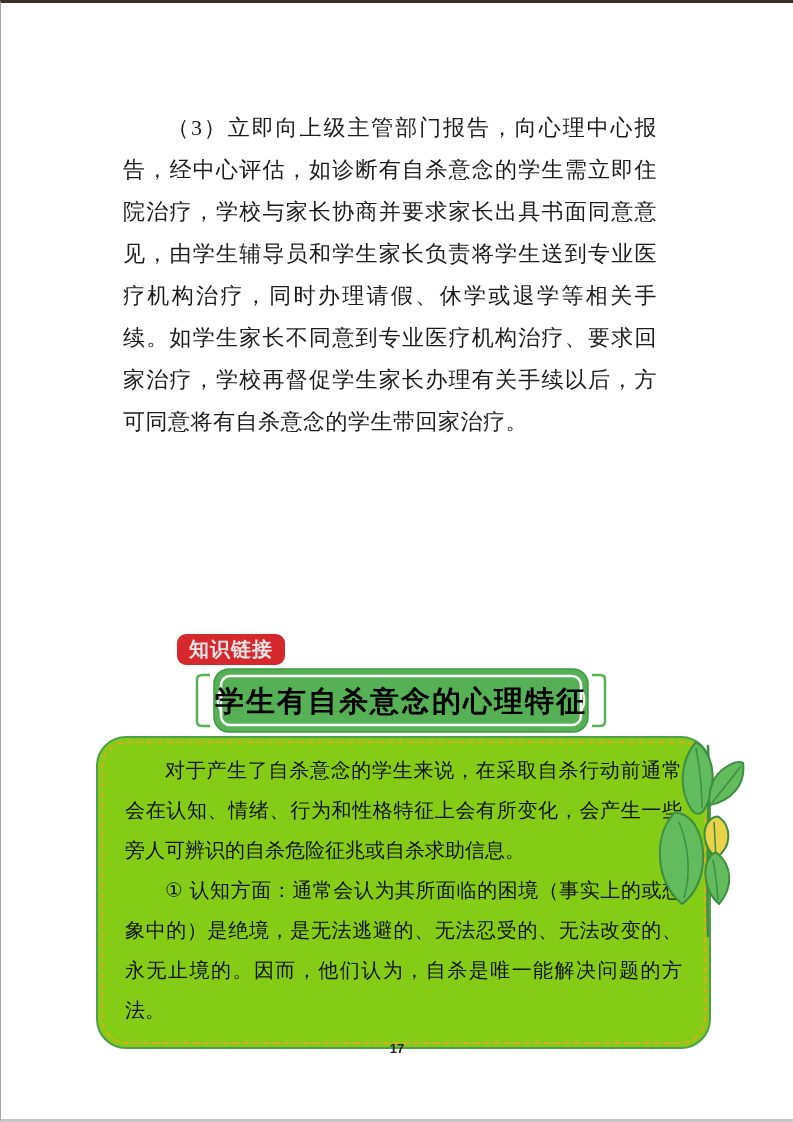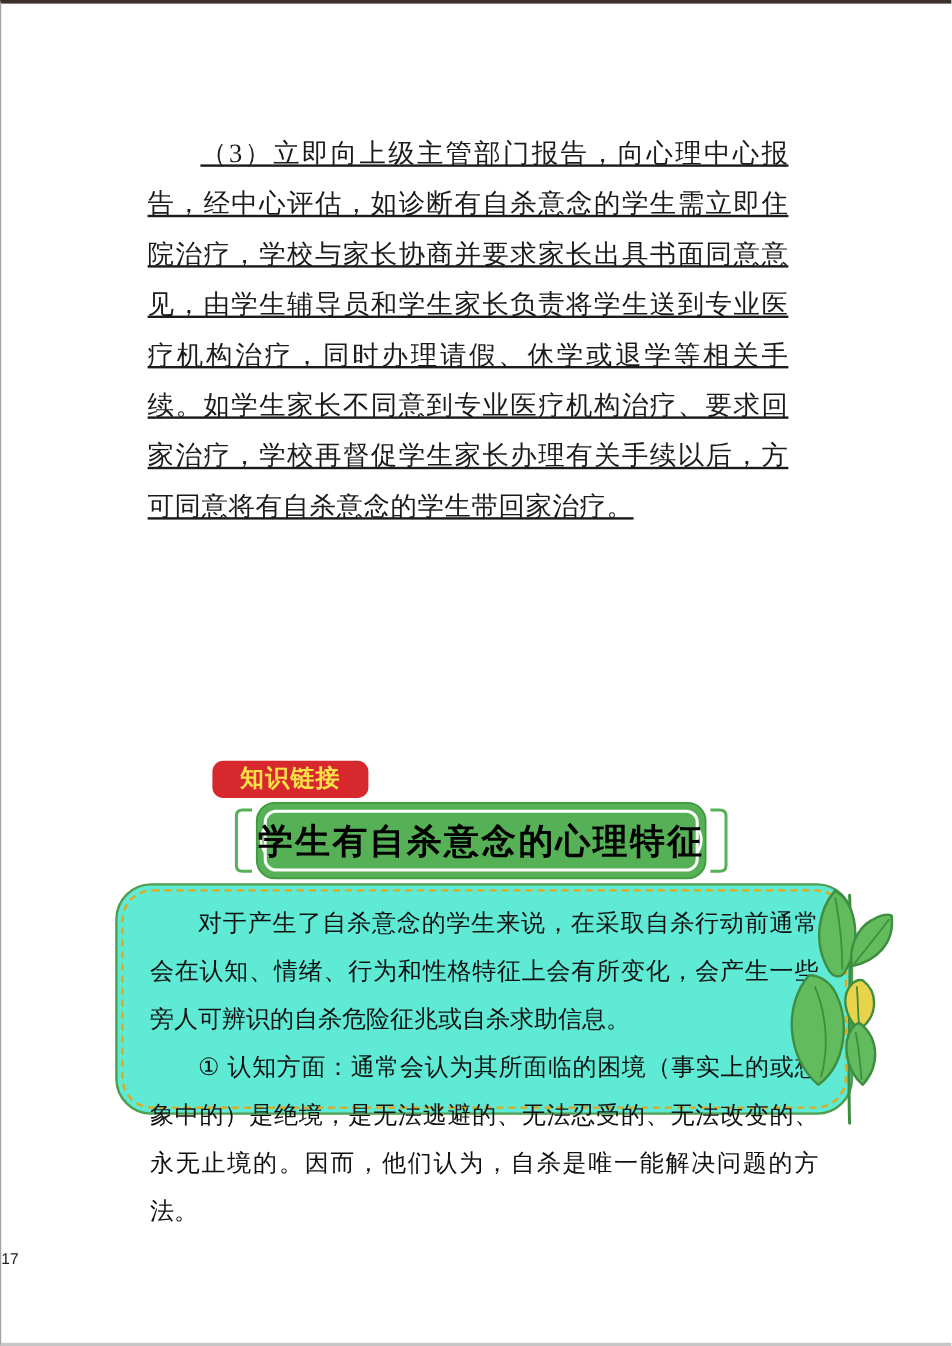--- a/index.html
+++ b/index.html
@@ -19,64 +19,64 @@
     width:793px;height:1122px;
     box-sizing:border-box;
     background:#fff;
     border-top:3px solid #3c2e28;
     border-left:1px solid #a2a2a2;
     border-bottom:3px solid #c6c6c6;
     overflow:hidden;
     color:var(--text-color);
   }
   .body-text{
-    position:absolute;left:122px;top:104px;width:534px;text-decoration:underline;
+    position:absolute;left:122px;top:104px;width:534px;
   }
   .body-text p{
     margin:0;
     text-indent:2em;
     font-family:"Liberation Serif","DejaVu Serif",serif;
     font-size:22px;
     line-height:42px;
     text-align:justify;
     text-justify:inter-ideograph;
     letter-spacing:0.5px;
   }
   .badge{
     position:absolute;left:176px;top:631px;
     background:var(--badge-red);
-    color:#fde047;
+    color:#e5e5e5;
     font-family:"Liberation Sans","DejaVu Sans",sans-serif;
     font-weight:bold;
     font-size:20px;
     line-height:31px;
-    padding:0 23px;
+    padding:0 12px;
     border-radius:9px;
     letter-spacing:1px;
   }
   .banner{
     position:absolute;left:193px;top:664px;width:414px;height:67px;
   }
   .banner svg{position:absolute;left:0;top:0;}
   .banner-text{
     position:absolute;left:20px;right:20px;top:15px;
     text-align:center;
     color:#000000;
     font-family:"Liberation Sans","DejaVu Sans",sans-serif;
     font-weight:bold;
     font-size:29px;
     letter-spacing:2px;
     white-space:nowrap;
   }
   .info-box{
-    position:absolute;left:95px;top:733px;width:615px;height:193px;
+    position:absolute;left:95px;top:733px;width:615px;height:313px;
     border:2px solid var(--box-border-green);
     border-radius:30px;
     box-sizing:border-box;
-    background:#5eead4;
+    background:#84cc16;
   }
   .info-box-inner{
     position:absolute;left:3px;right:3px;top:3px;bottom:3px;
     border:2px dashed var(--box-dash-yellow);
     border-radius:26px;
     box-sizing:border-box;
     padding:7px 22px 0 22px;
   }
   .info-box-inner p{
     margin:0;
@@ -86,23 +86,23 @@
     line-height:40px;
     text-align:justify;
     text-justify:inter-ideograph;
     color:#111;
   }
   .leaves{
     position:absolute;left:645px;top:731px;width:106px;height:206px;
   }
   .page-number{
     position:absolute;left:0;top:1038px;width:100%;
-    text-align:left;
+    text-align:center;
     font-family:"Liberation Sans","DejaVu Sans",sans-serif;
-    font-weight:normal;
+    font-weight:bold;
     font-size:13px;
     color:#222;
   }
 </style>
 </head>
 <body>
 
 <div class="page">
 
   <div class="body-text">

